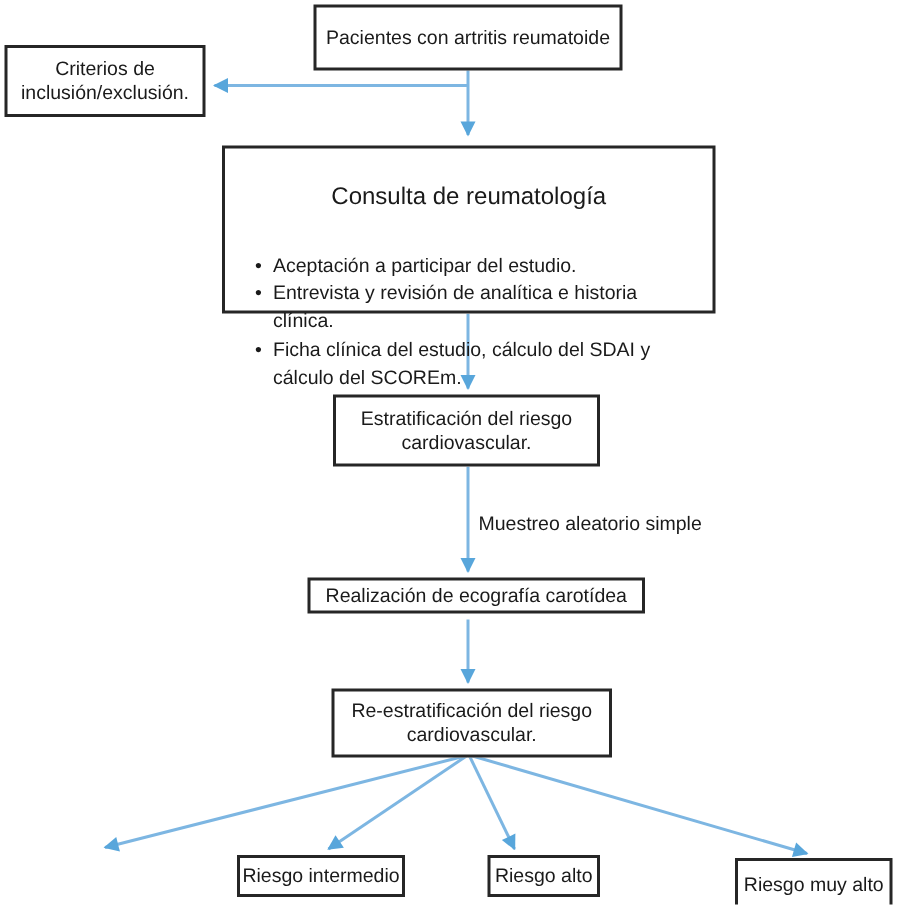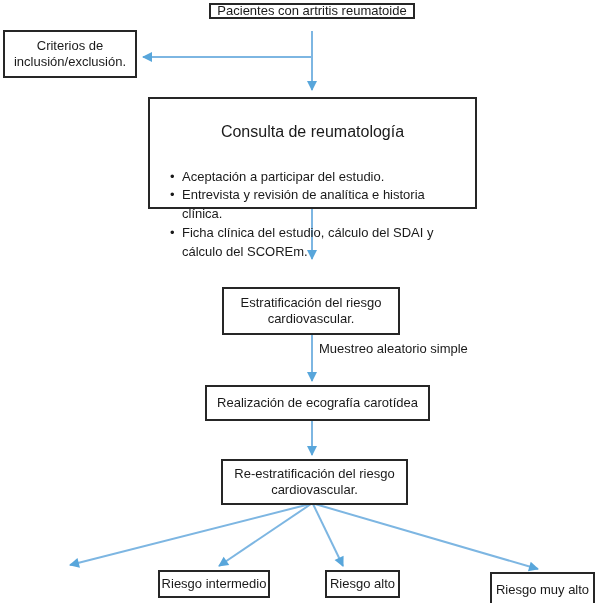--- a/index.html
+++ b/index.html
@@ -33,26 +33,26 @@
     border: 2px solid var(--box-border, #262626);
     display: flex;
     align-items: center;
     justify-content: center;
     text-align: center;
     font-size: 13px;
     line-height: 1.25;
     white-space: pre-line;
     z-index: 2;
   }
-  .box-patients       { left: 209px; top: 3px;   width: 206px; height: 16px; }
+  .box-patients       { left: 209px; top: 3px;   width: 206px; height: 44px; }
   .box-criteria       { left: 3px;   top: 30px;  width: 134px; height: 48px; }
   .box-consultation   { left: 148px; top: 97px;  width: 329px; height: 112px;
                         display: block; padding-top: 7px; }
-  .box-stratification { left: 222px; top: 263px; width: 178px; height: 48px; margin-top: 24px; }
-  .box-ultrasound     { left: 205px; top: 385px; width: 225px; height: 36px; }
+  .box-stratification { left: 222px; top: 263px; width: 178px; height: 48px; }
+  .box-ultrasound     { left: 205px; top: 385px; width: 225px; height: 24px; }
   .box-restrat        { left: 221px; top: 459px; width: 187px; height: 46px; }
   .box-risk-low       { left: 3px;   top: 570px; width: 80px;  height: 28px; }
   .box-risk-int       { left: 158px; top: 570px; width: 112px; height: 28px; }
   .box-risk-high      { left: 325px; top: 570px; width: 75px;  height: 28px; }
   .box-risk-vhigh     { left: 490px; top: 572px; width: 105px; height: 36px; }
   .consult-title { font-size: 16px; text-align: center; }
   .bullets {
     list-style: none;
     text-align: left;
     margin: 9px 0 0 0;

